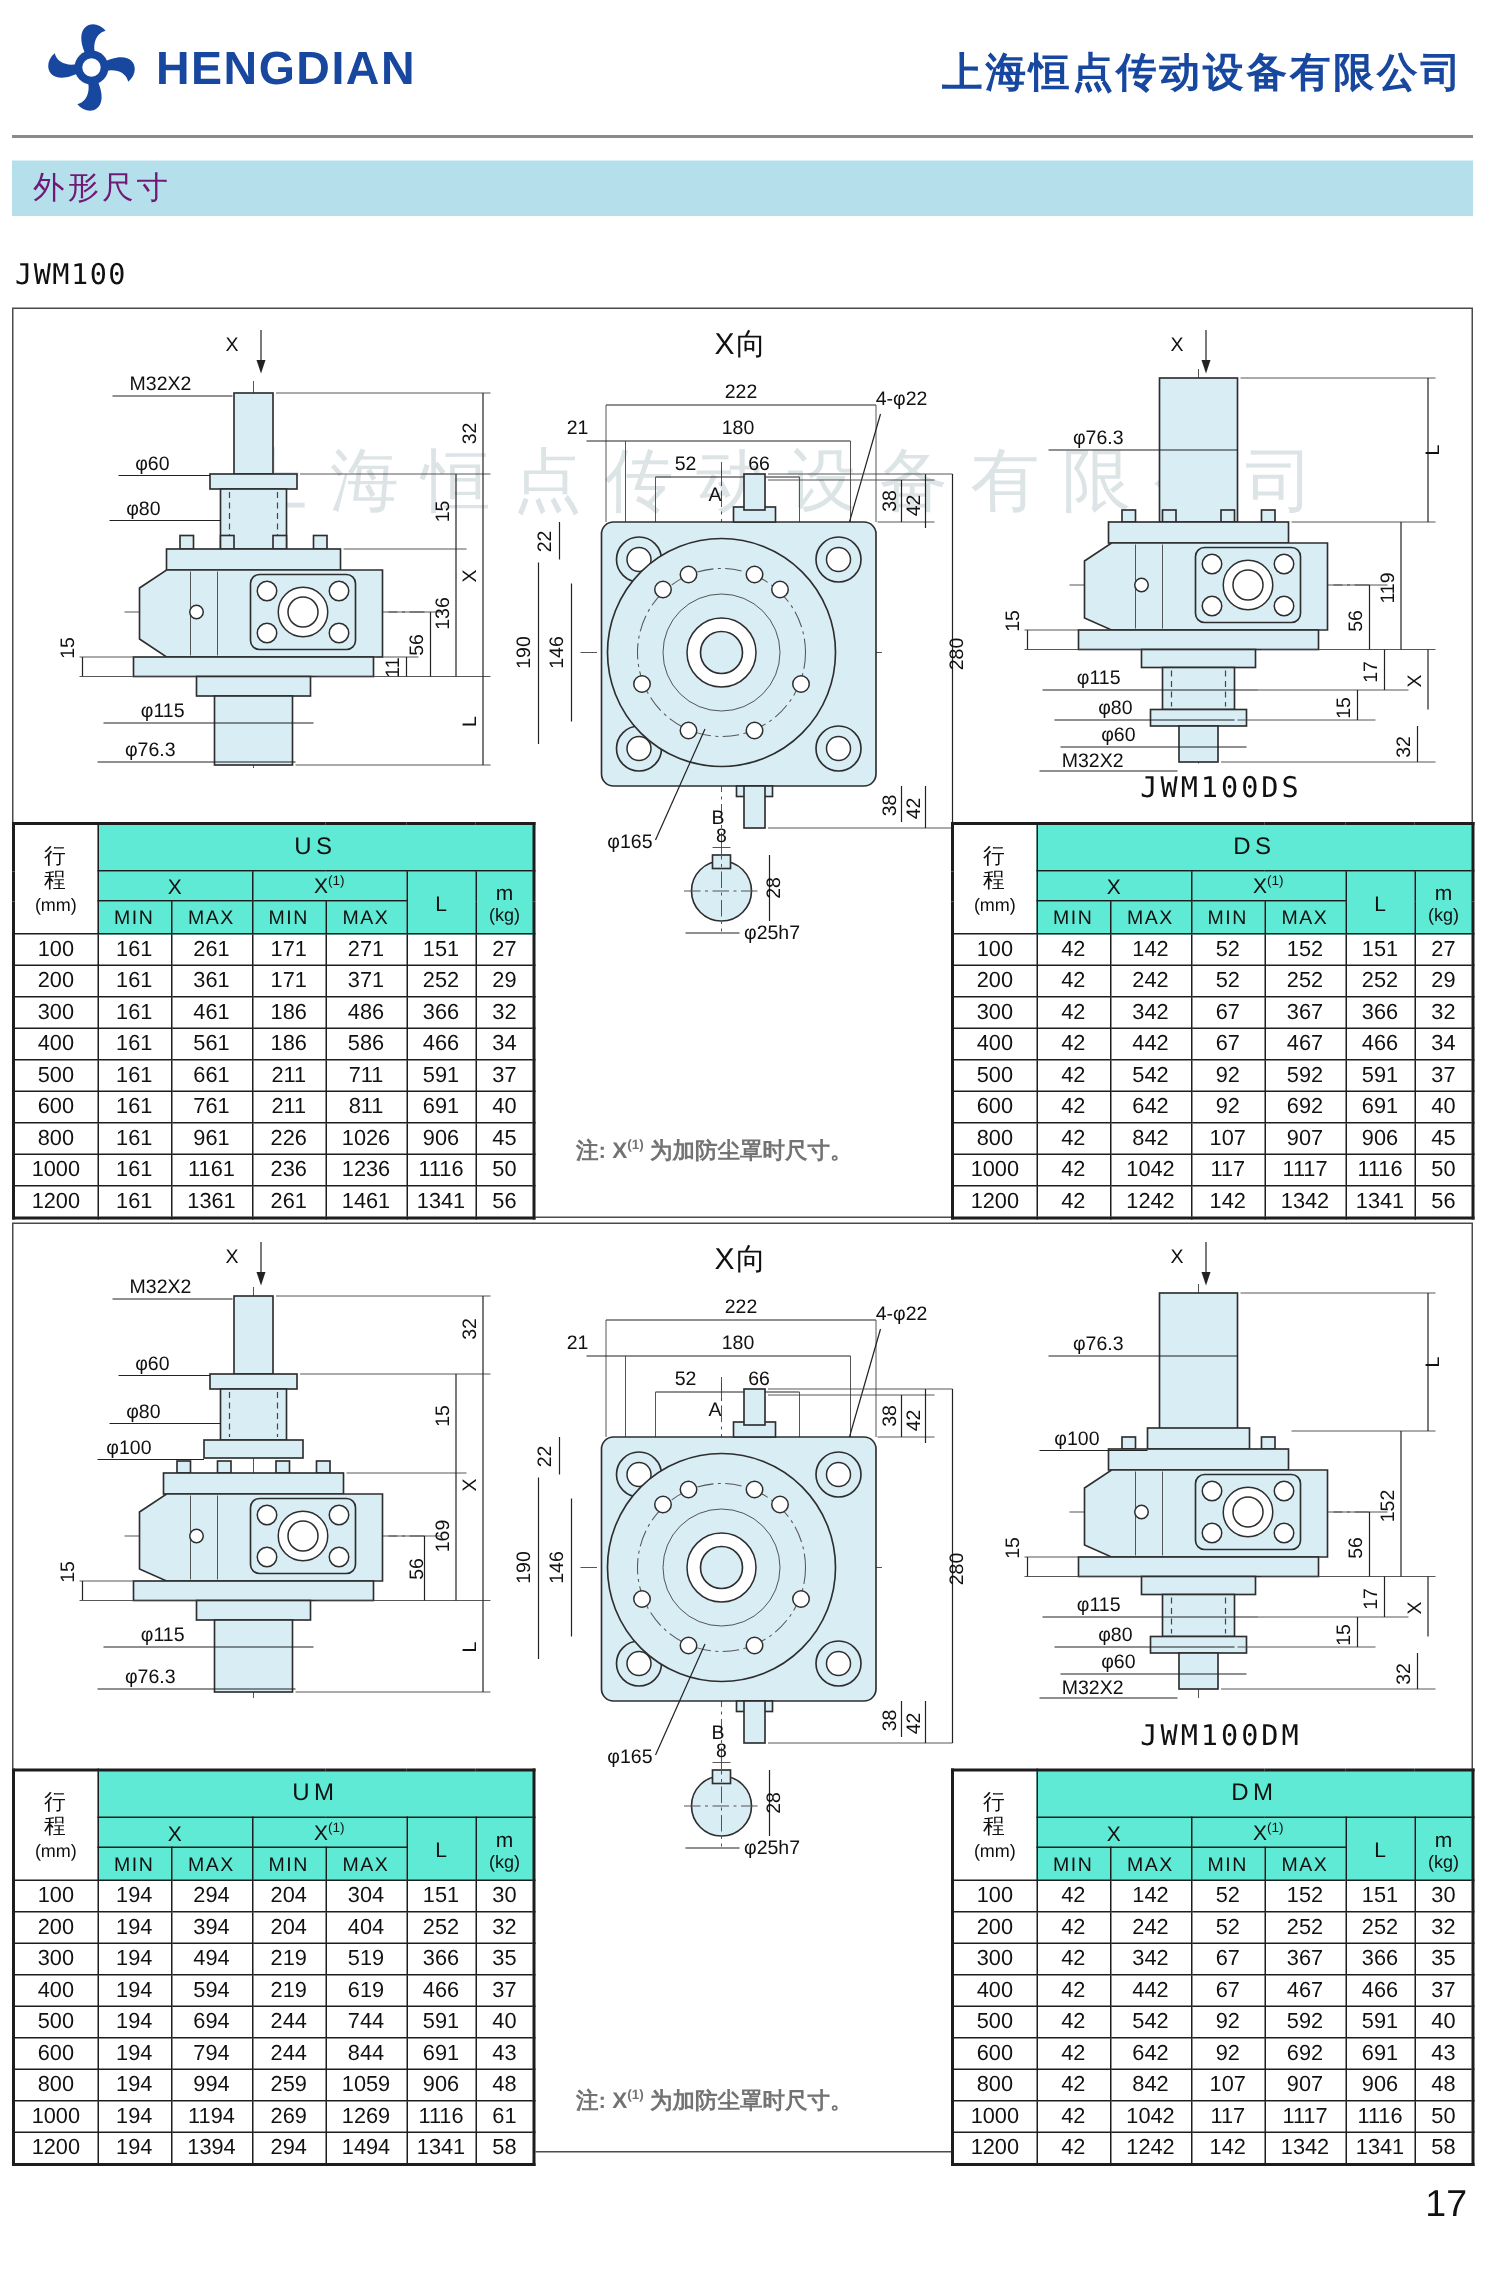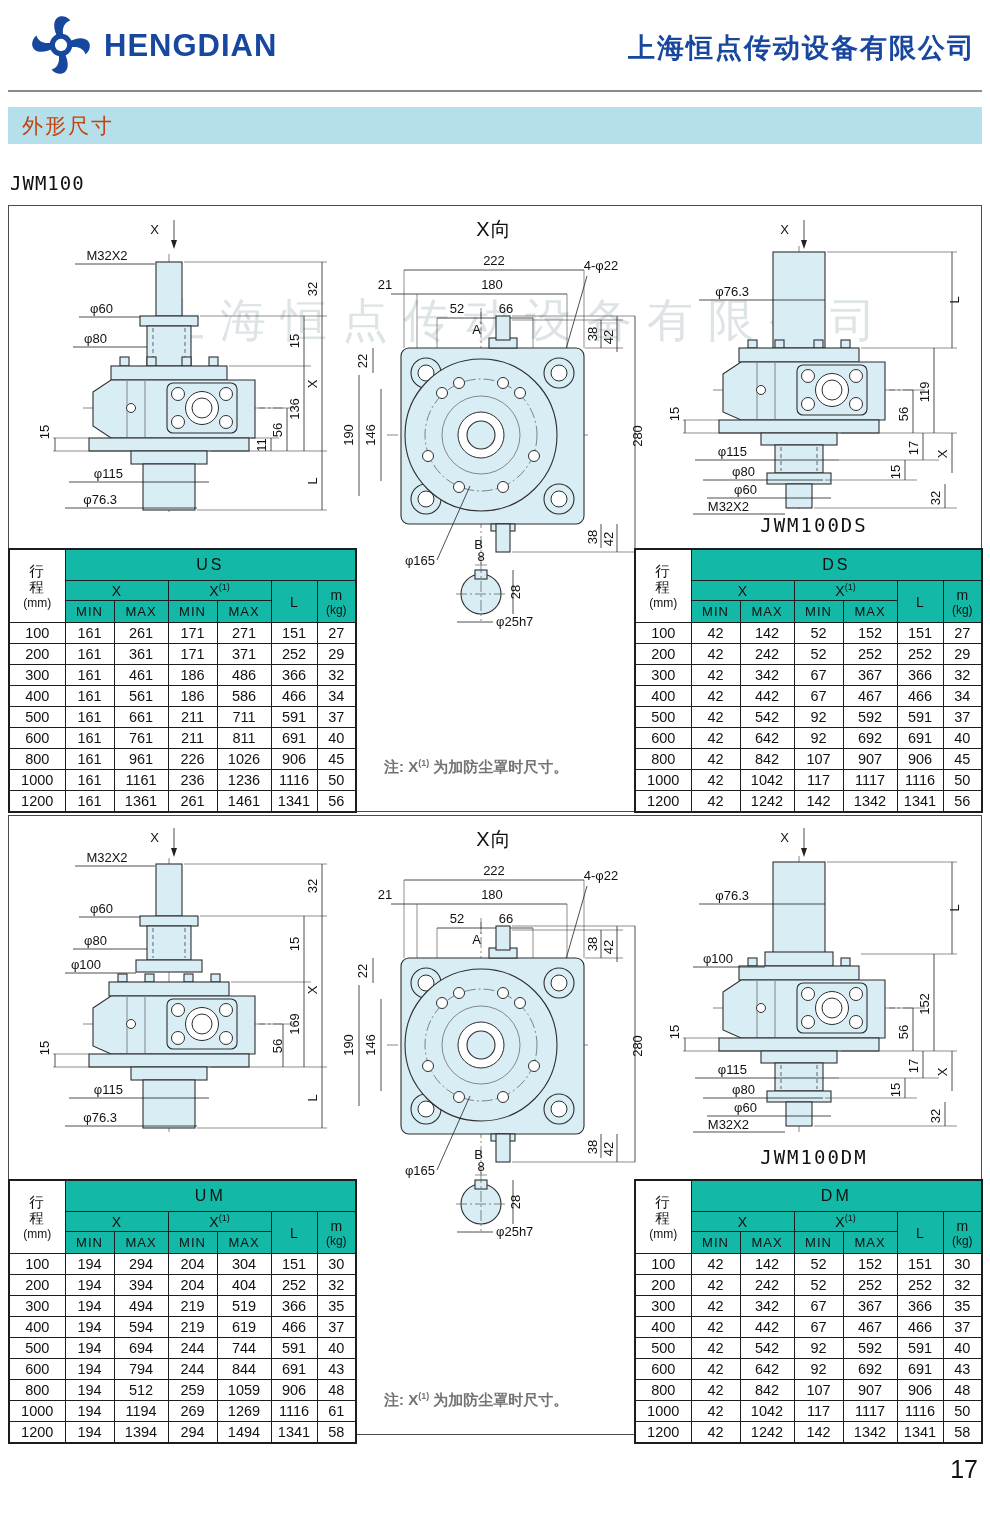--- a/index.html
+++ b/index.html
@@ -7,21 +7,21 @@
 
   
   #page-header{position:absolute;left:0;top:0;width:990px;height:92px;border-radius:26px;}
   .logo{position:absolute;left:28px;top:10px;width:66px;height:70px;}
   .brand{position:absolute;left:104px;top:28px;font-size:31px;font-weight:bold;color:#17479e;letter-spacing:1px;}
   .company{position:absolute;right:14px;top:30px;font-size:27px;font-weight:bold;color:#17479e;letter-spacing:2px;}
   .header-rule{position:absolute;left:8px;top:90px;width:974px;height:2px;background:#8a8a8a;}
 
   
   .section-bar{position:absolute;left:8px;top:107px;width:974px;height:37px;background:#b5dfeb;}
-  .section-bar .t{font-size:21px;color:#c2410c;line-height:37px;padding-left:14px;letter-spacing:2px;}
+  .section-bar .t{font-size:21px;color:#701a75;line-height:37px;padding-left:14px;letter-spacing:2px;}
 
   .model{position:absolute;left:10px;top:172px;font-size:19px;color:#111;
          font-family:"DejaVu Sans Mono",monospace;letter-spacing:1px;}
 
   
   .panel{position:absolute;left:8px;width:972px;border:1px solid #4a4a4a;background:#fff;}
   #panel-top{top:205px;height:605px;}
   #panel-bottom{top:815px;height:618px;}
 
   .watermark{position:absolute;left:150px;top:84px;font-size:46px;letter-spacing:15px;
@@ -33,21 +33,21 @@
   .view-title{position:absolute;text-align:center;font-size:20px;color:#111;letter-spacing:1px;}
 
   .note{position:absolute;font-size:15px;color:#737373;font-weight:bold;}
   .note sup{font-size:9px;}
 
   
   .dim-table{position:absolute;border-collapse:collapse;table-layout:fixed;width:349px;background:#fff;
              border:2px solid #1d1d1d;}
   .dim-table th,.dim-table td{border:1px solid #1d1d1d;text-align:center;vertical-align:middle;padding:0;
              color:#111;font-weight:normal;}
-  .dim-table thead th{background:#14b8a6;}
+  .dim-table thead th{background:#5eead4;}
   .dim-table th.stroke-cell{background:#fff;}
   .dim-table .h1 th{height:30px;font-size:16px;letter-spacing:3px;}
   .dim-table .h2 th{height:19px;font-size:14px;}
   .dim-table .h3 th{height:21px;font-size:13px;letter-spacing:1px;}
   .dim-table tbody td{height:20px;font-size:14.5px;}
   .stroke{font-size:14.5px;line-height:1.12;width:16px;margin:1px auto 1px;word-break:break-all;}
   .unit{font-size:12px;letter-spacing:0;}
   .dim-table sup{font-size:9px;}
 
   .page-num{position:absolute;left:918px;top:1455px;width:60px;text-align:right;font-size:25px;color:#111;}
@@ -859,21 +859,21 @@
             <td>194</td>
             <td>794</td>
             <td>244</td>
             <td>844</td>
             <td>691</td>
             <td>43</td>
           </tr>
           <tr>
             <td>800</td>
             <td>194</td>
-            <td>512</td>
+            <td>994</td>
             <td>259</td>
             <td>1059</td>
             <td>906</td>
             <td>48</td>
           </tr>
           <tr>
             <td>1000</td>
             <td>194</td>
             <td>1194</td>
             <td>269</td>

